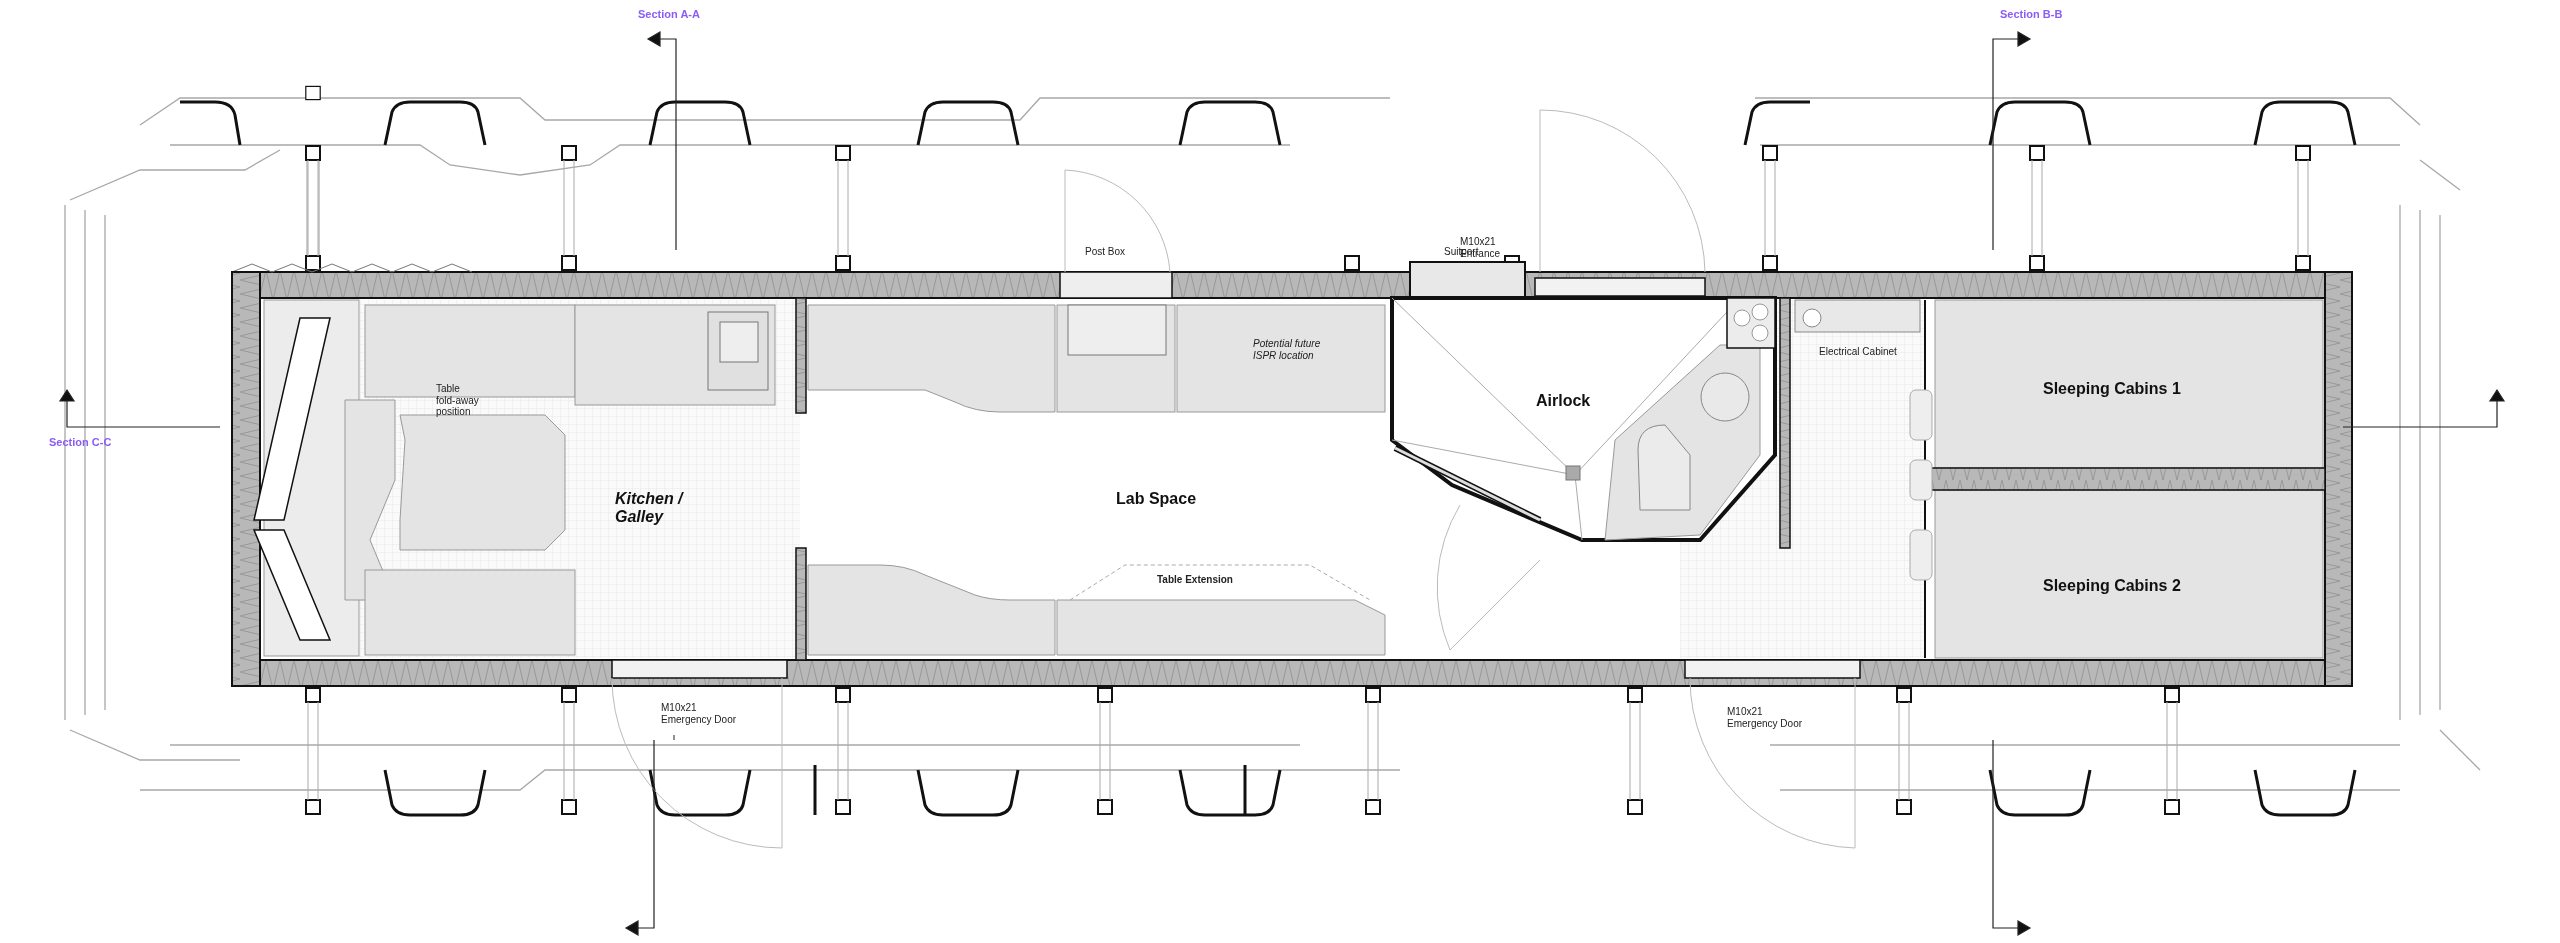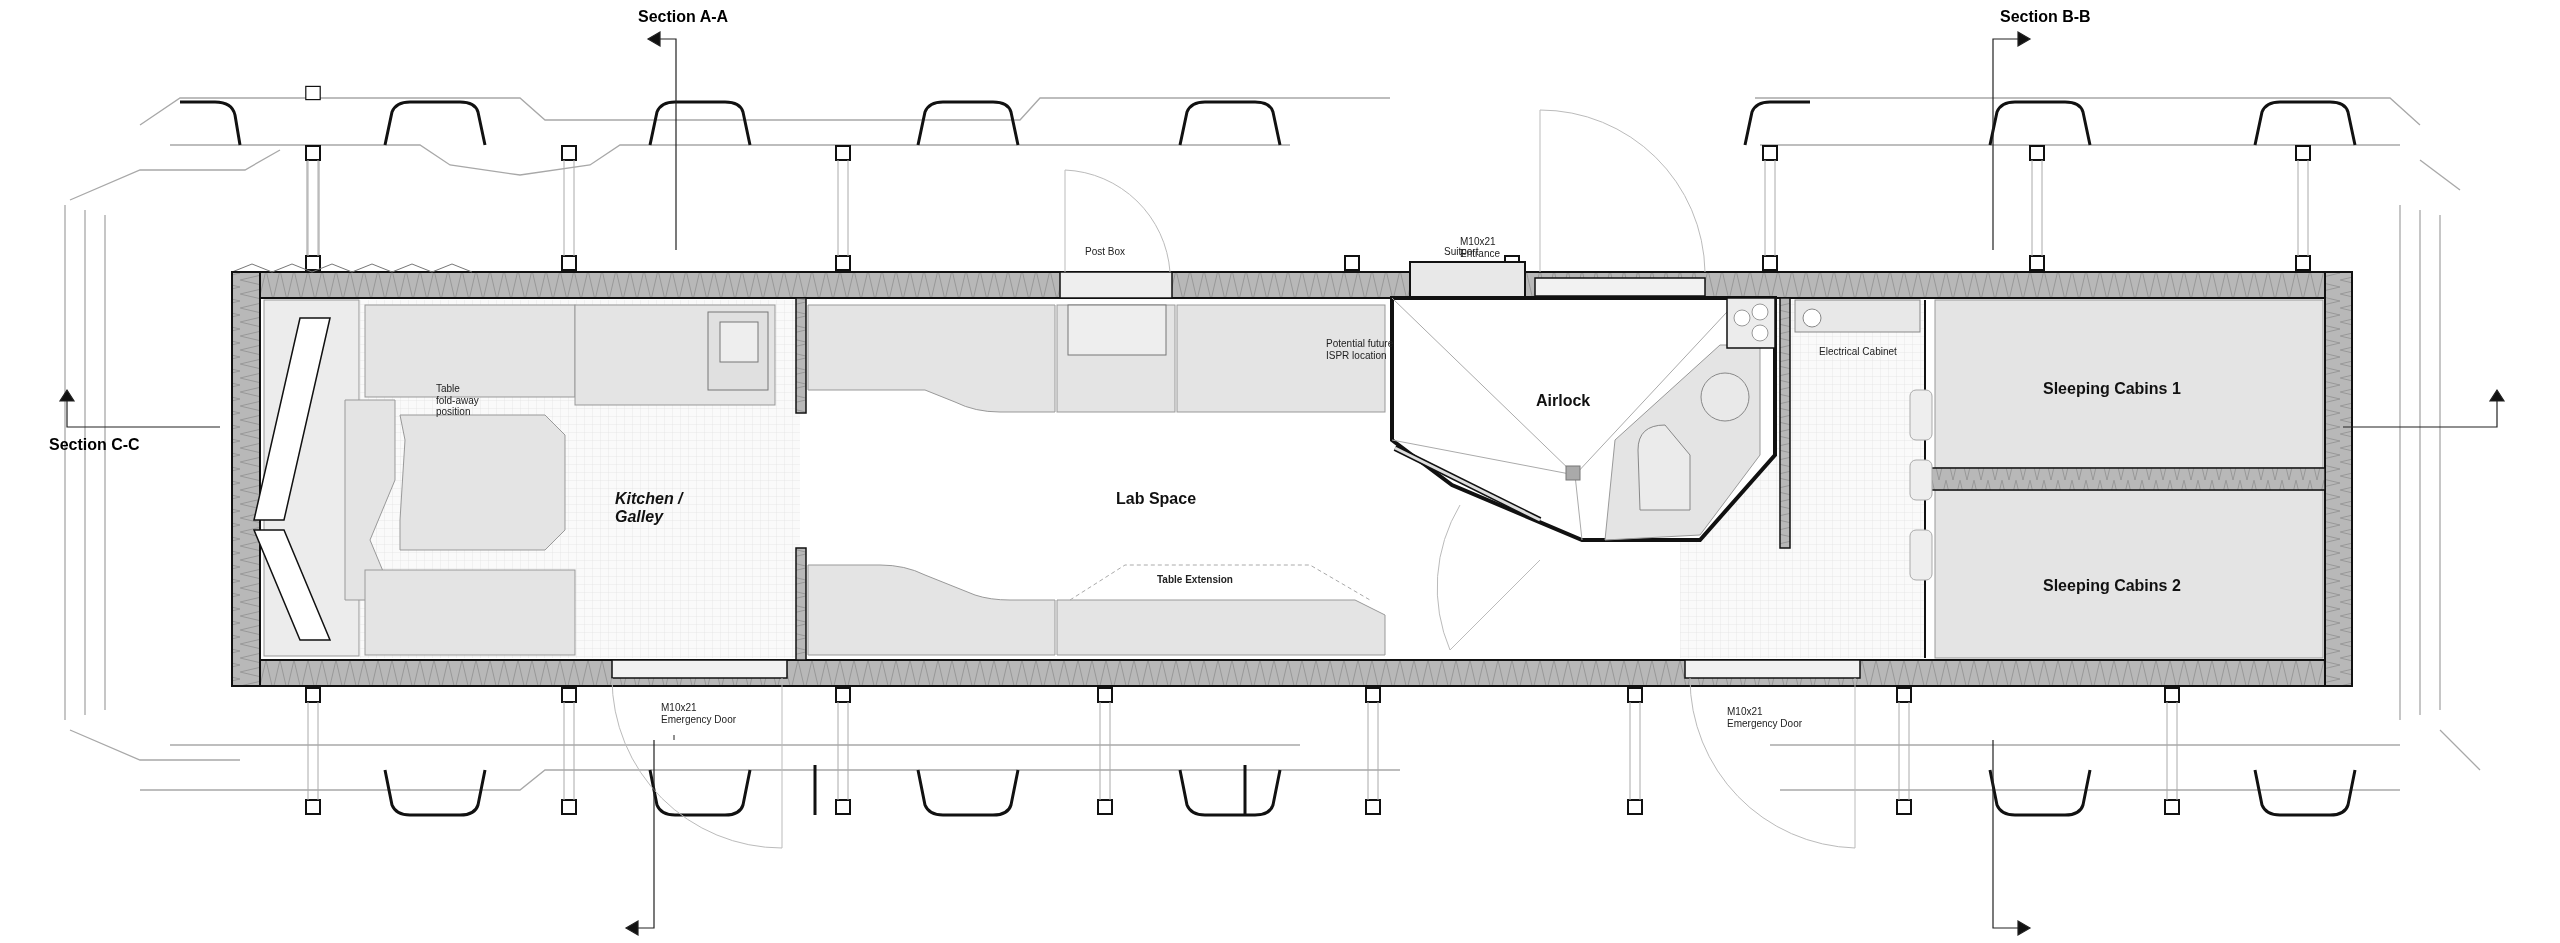--- a/index.html
+++ b/index.html
@@ -1,20 +1,20 @@
 <!DOCTYPE html>
 <html><head>
 <meta charset="utf-8">
 <style>
   html, body { margin: 0; padding: 0; background: #ffffff; }
   body { width: 2560px; height: 943px; overflow: hidden; position: relative;
          font-family: "Liberation Sans", "DejaVu Sans", sans-serif; color: #111; }
   #plan { position: absolute; left: 0; top: 0; width: 2560px; height: 943px; }
   .lbl { position: absolute; white-space: pre-line; line-height: 1.15; }
-  .section-lbl { font-weight: bold; font-size: 16px; color: #000000; }
+  .section-lbl { font-weight: bold; font-size: 11px; color: #8b5cf6; }
   .room-lbl { font-weight: bold; font-size: 16px; color: #111; }
   .note-sm { font-size: 10px; color: #222; }
 </style>
 </head>
 <body>
 
 <svg id="plan" viewBox="0 0 2560 943" xmlns="http://www.w3.org/2000/svg">
   <defs>
     <pattern id="insul" width="14" height="30" patternUnits="userSpaceOnUse">
       <rect width="14" height="30" fill="#b8b8b8"></rect>
@@ -246,20 +246,20 @@
 <div class="lbl room-lbl" style="left:2043px;top:380px;">Sleeping Cabins 1</div>
 <div class="lbl room-lbl" style="left:2043px;top:577px;">Sleeping Cabins 2</div>
 
 <div class="lbl note-sm" style="left:416px;top:383px;margin-left:20px;">Table
 fold-away
 position</div>
 <div class="lbl note-sm" style="left:1085px;top:246px;">Post Box</div>
 <div class="lbl note-sm" style="left:1444px;top:246px;text-align:right;">Suitport</div>
 <div class="lbl note-sm" style="left:1460px;top:236px;">M10x21
 Entrance</div>
-<div class="lbl note-sm" style="left:1326px;top:338px;">Potential future
+<div class="lbl note-sm" style="left:1253px;top:338px;font-style:italic;">Potential future
 ISPR location</div>
 <div class="lbl note-sm" style="left:1157px;top:574px;font-weight:bold;">Table Extension</div>
 <div class="lbl note-sm" style="left:1811px;top:346px;padding-left:8px;">Electrical Cabinet</div>
 <div class="lbl note-sm" style="left:661px;top:702px;">M10x21
 Emergency Door</div>
 <div class="lbl note-sm" style="left:1727px;top:706px;">M10x21
 Emergency Door</div>
 
 </body></html>

